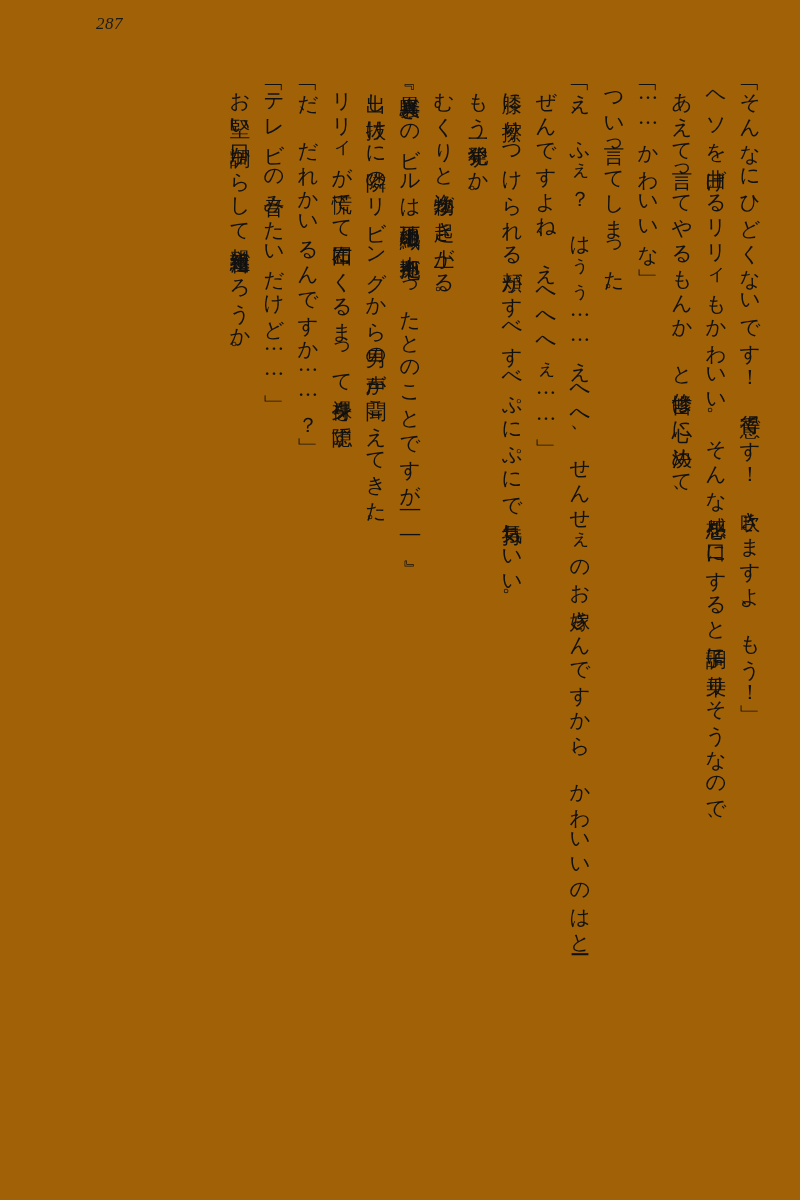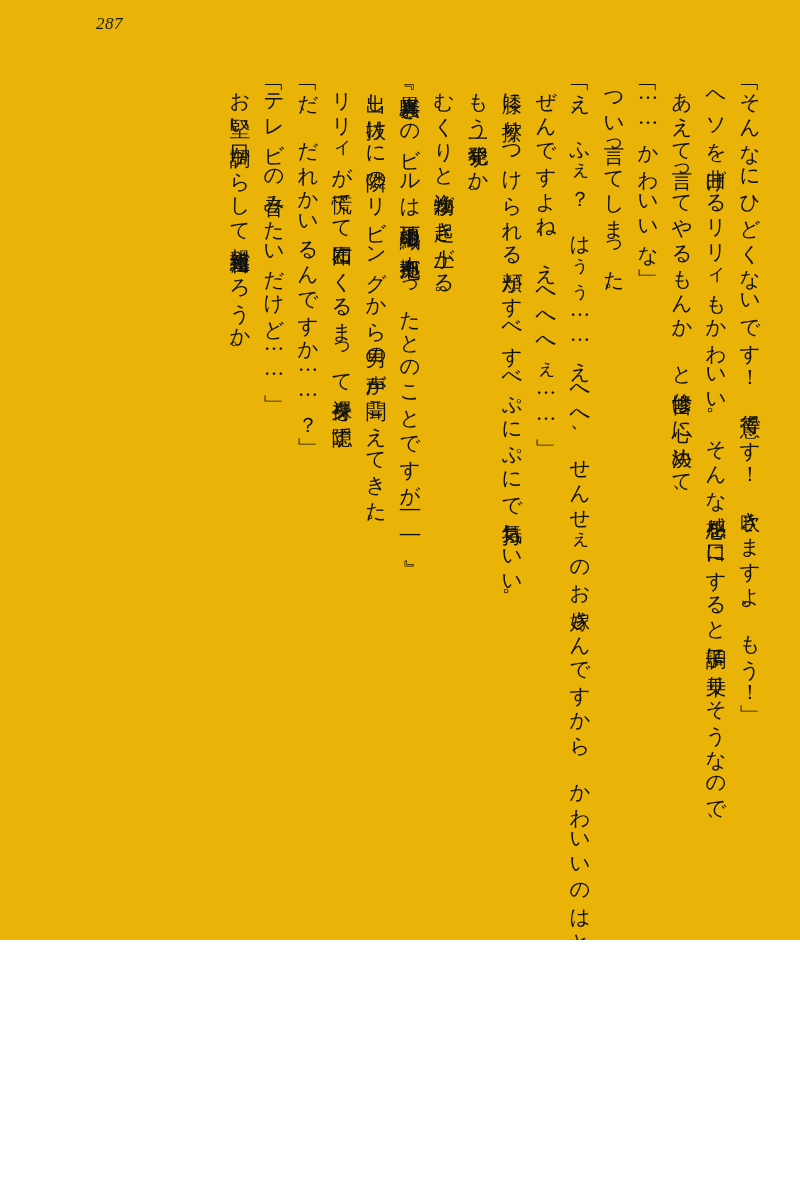--- a/index.html
+++ b/index.html
@@ -3,22 +3,22 @@
 <meta charset="utf-8">
 <style>
   html, body {
     margin: 0;
     padding: 0;
     background: #ffffff;
   }
   .page {
     position: relative;
     width: 800px;
-    height: 940px;
-    background: #eab308;
+    height: 1200px;
+    background: #a16207;
     overflow: hidden;
     font-family: "Liberation Serif", "DejaVu Serif", serif;
     color: #111111;
   }
   .page-number {
     position: absolute;
     top: 14px;
     left: 96px;
     font-family: "Liberation Serif", serif;
     font-style: italic;

